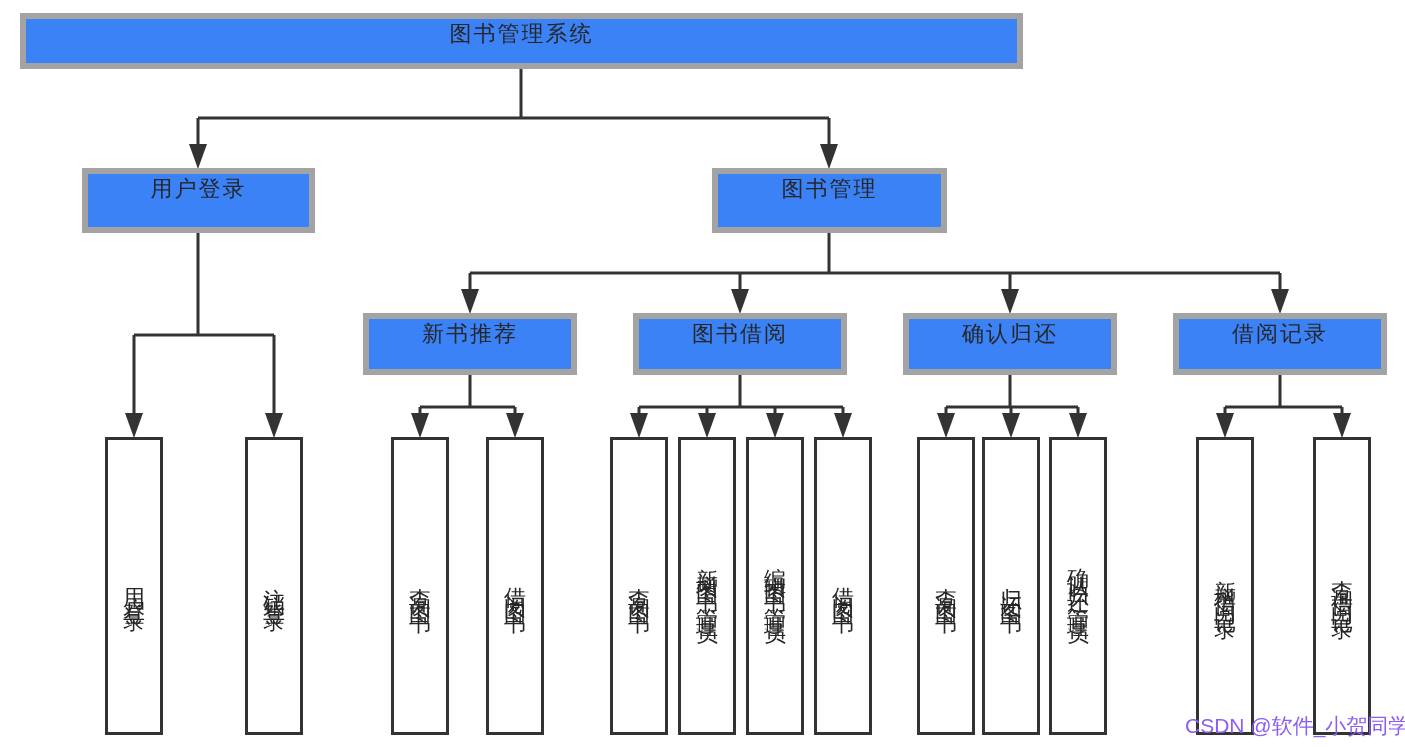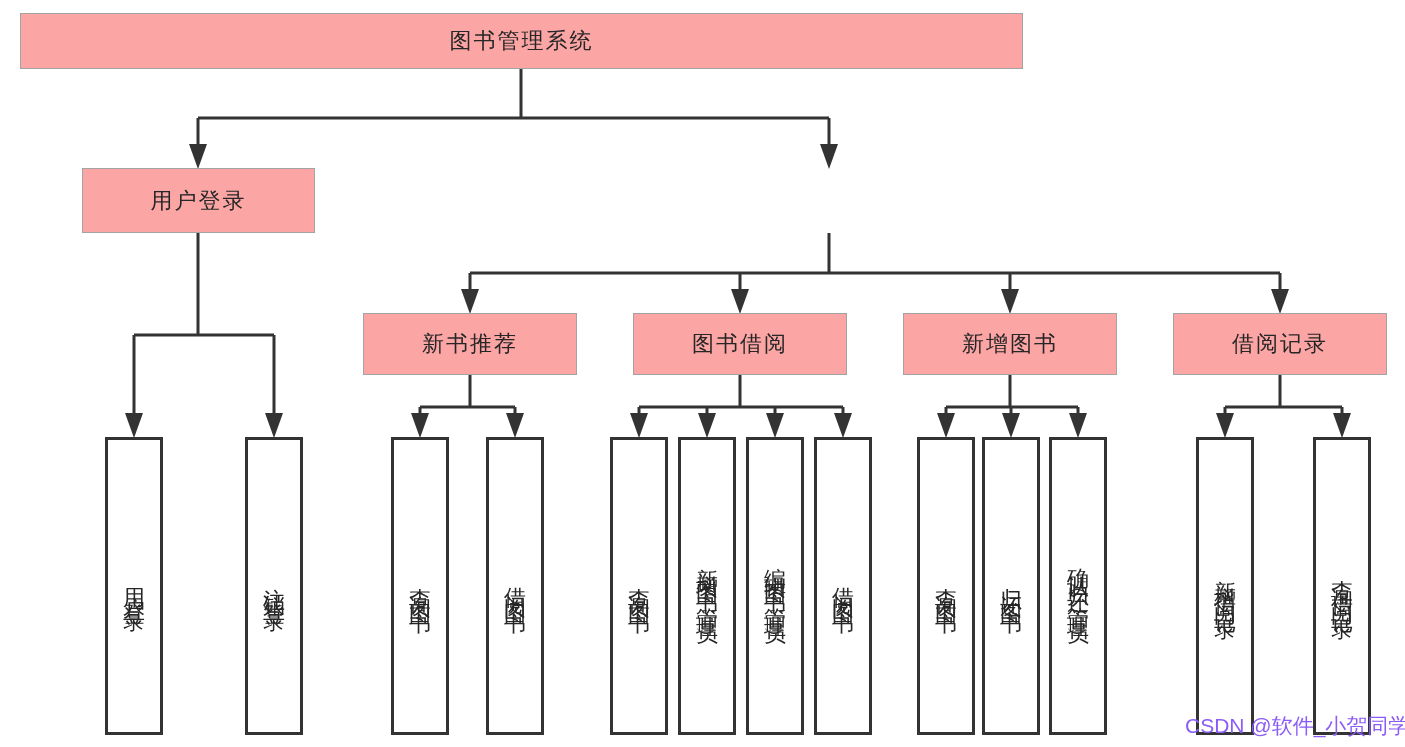--- a/index.html
+++ b/index.html
@@ -16,24 +16,24 @@
     overflow: hidden;
   }
   #wires {
     position: absolute;
     left: 0; top: 0;
     width: 1405px; height: 747px;
   }
   .box {
     position: absolute;
     box-sizing: border-box;
-    background: #fca5a5;
-    border: 1px solid #a3a3a3;
+    background: #3b82f6;
+    border: 6px solid #a3a3a3;
     display: flex;
-    align-items: center;
+    align-items: flex-start;
     justify-content: center;
     color: #262626;
   }
   .hlabel {
     font-size: 22px;
     letter-spacing: 2px;
     white-space: nowrap;
     color: #262626;
   }
   .root-box   { left: 20px;  top: 13px;  width: 1003px; height: 56px; }
@@ -107,29 +107,32 @@
     </g>
   </svg>
 
   <div class="box root-box">
     <span class="hlabel">图书管理系统</span>
   </div>
 
   <div class="box lvl2-box" style="left:82px; width:233px;">
     <span class="hlabel">用户登录</span>
   </div>
+  <div class="box lvl2-box" style="left:712px; width:235px;">
+    <span class="hlabel">图书管理</span>
+  </div>
 
   <div class="box lvl3-box" style="left:363px;">
     <span class="hlabel">新书推荐</span>
   </div>
   <div class="box lvl3-box" style="left:633px;">
     <span class="hlabel">图书借阅</span>
   </div>
   <div class="box lvl3-box" style="left:903px;">
-    <span class="hlabel">新增图书</span>
+    <span class="hlabel">确认归还</span>
   </div>
   <div class="box lvl3-box" style="left:1173px;">
     <span class="hlabel">借阅记录</span>
   </div>
 
   <div class="leaf" style="left:105px;">
     <span class="vlabel">用户登录</span>
   </div>
   <div class="leaf" style="left:245px;">
     <span class="vlabel">注销登录</span>

